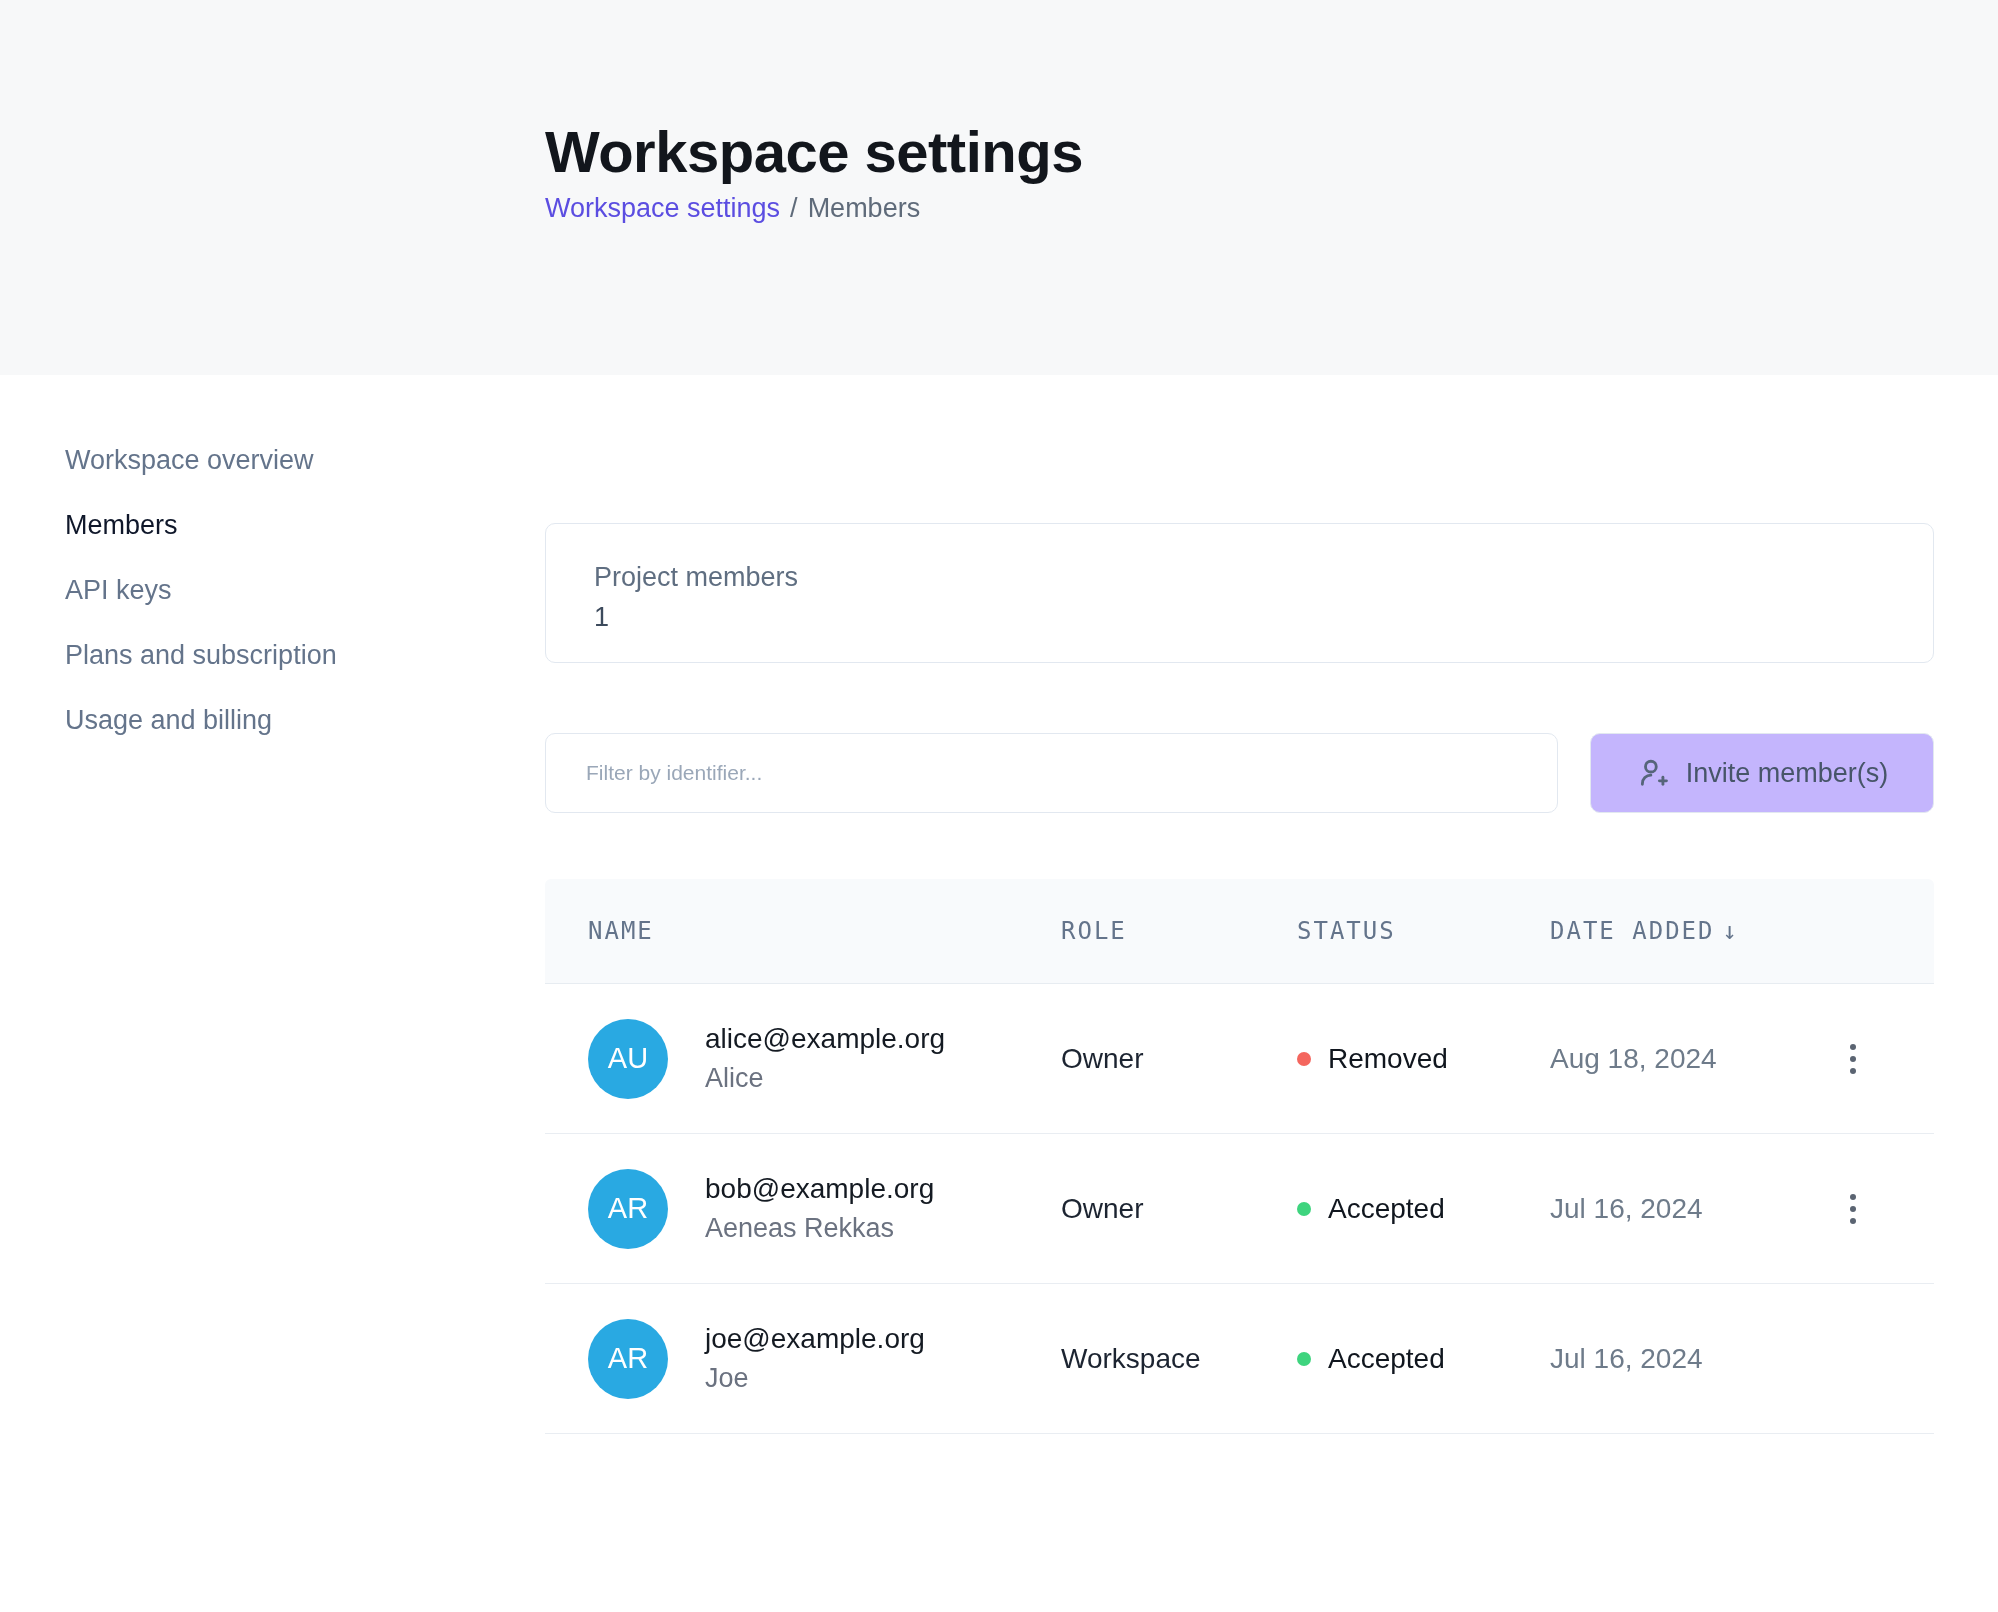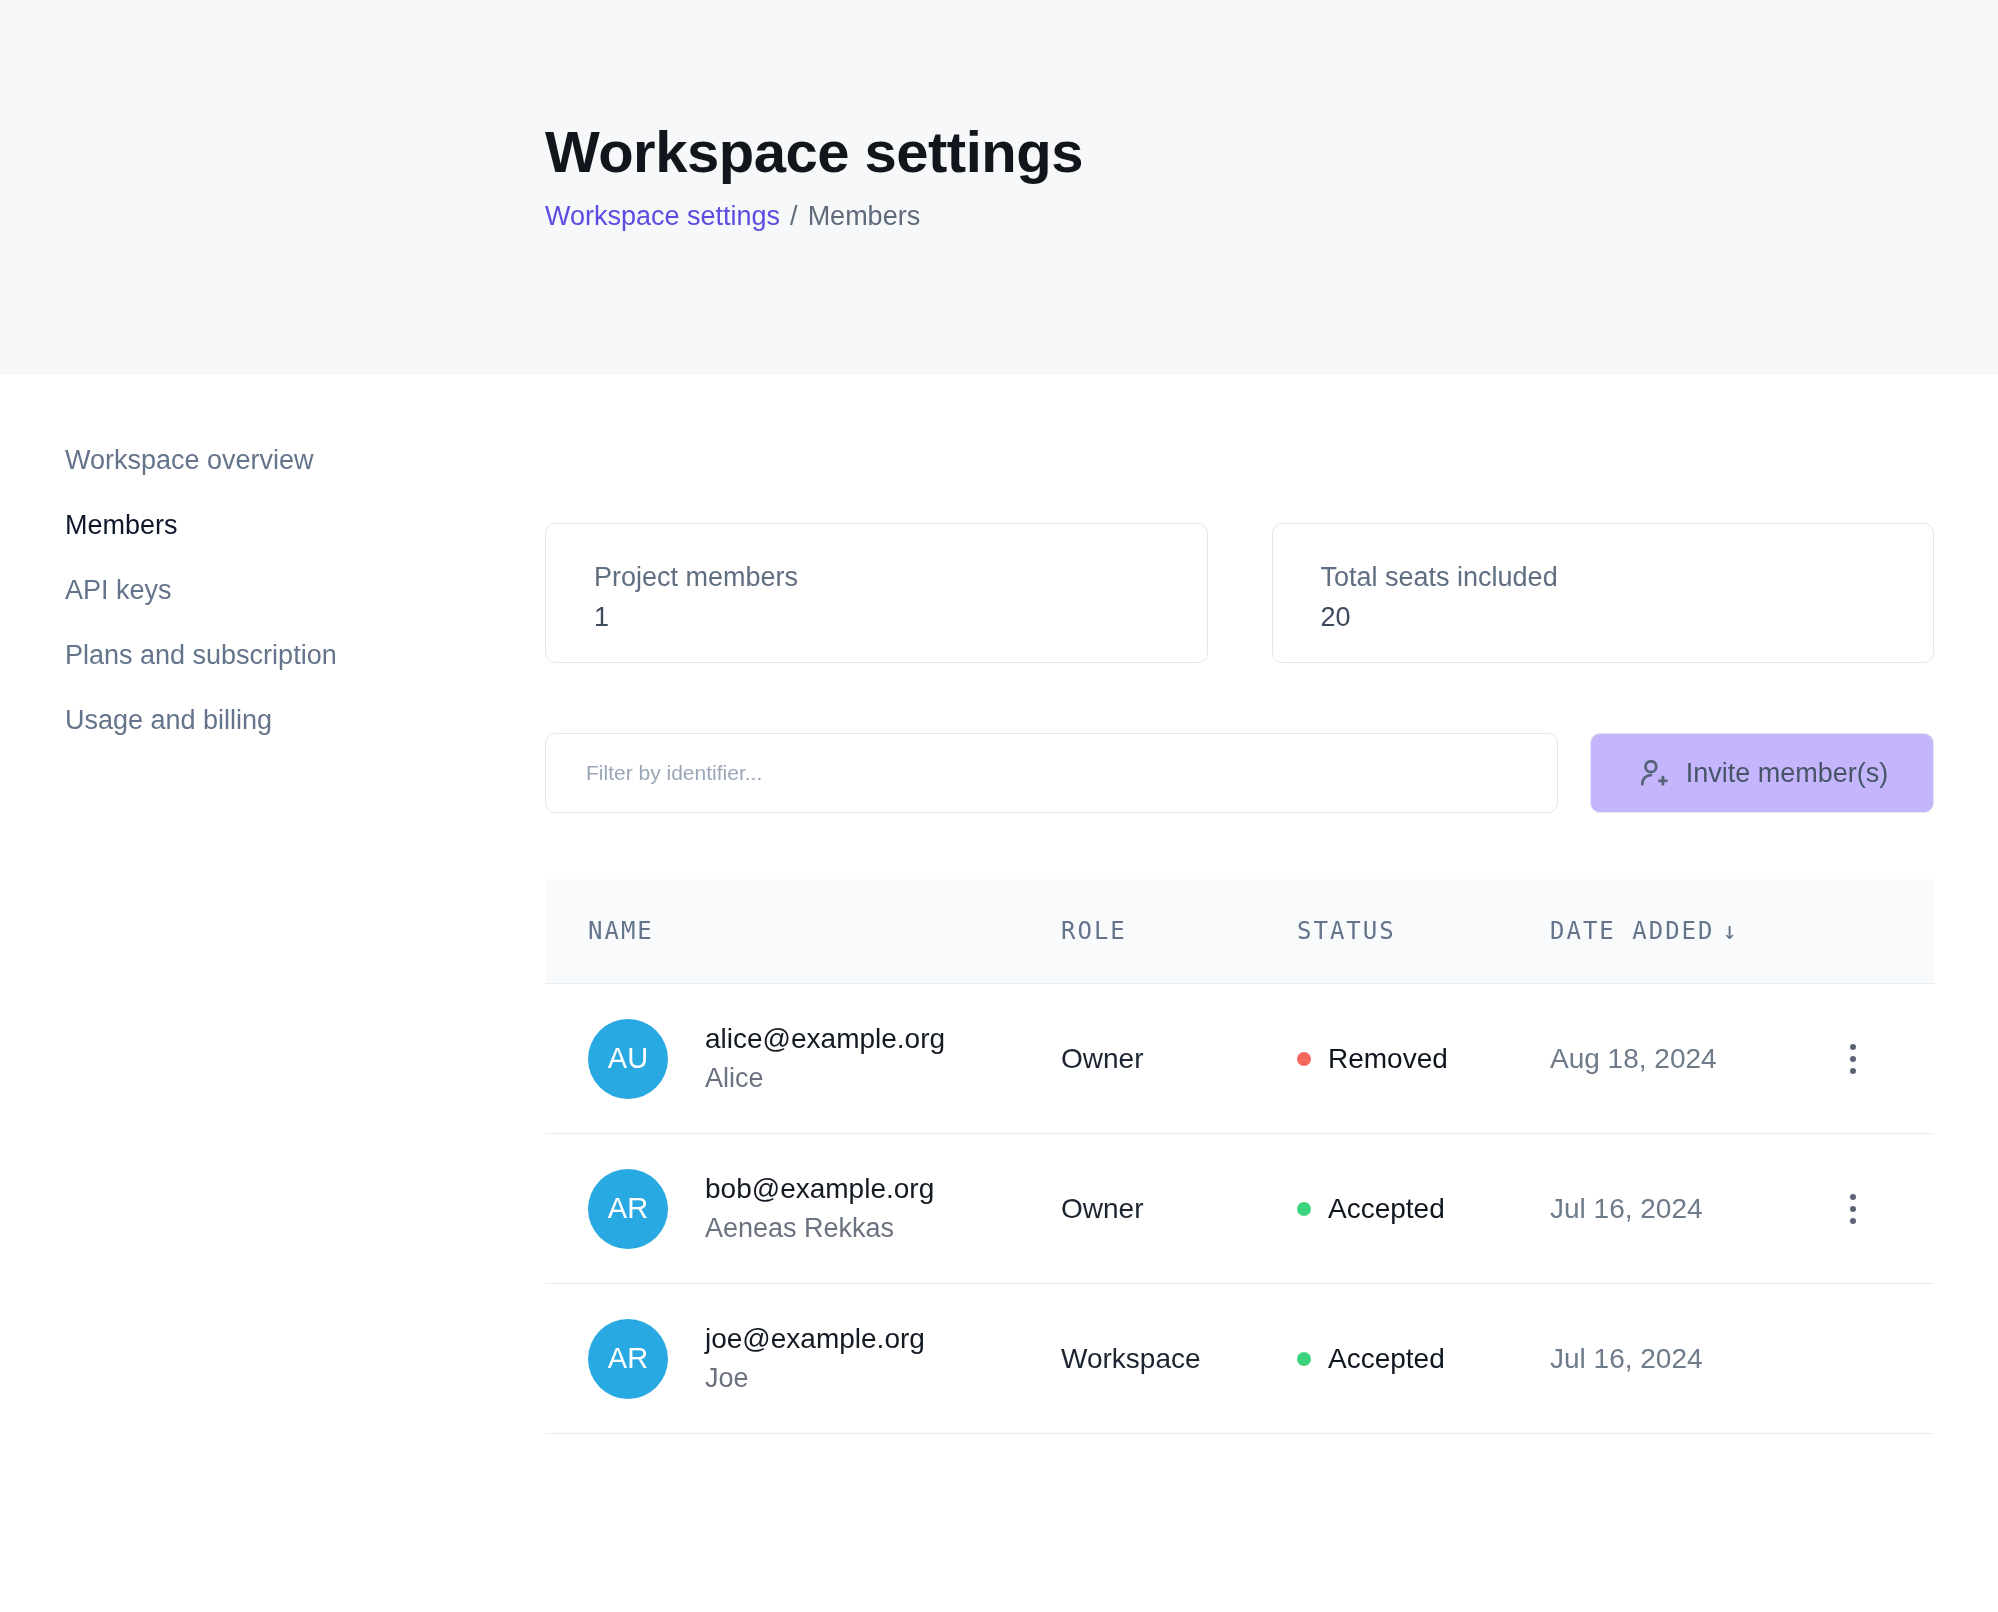--- a/index.html
+++ b/index.html
@@ -10,21 +10,21 @@
     color:#1a2433;
   }
   
   .hero {
     height:375px; background:#f7f8f9;
     padding:118px 64px 0 545px;
   }
   .page-title {
     font-size:58px; font-weight:700; color:#12161c; letter-spacing:-0.5px;
   }
-  .breadcrumb { margin-top:16px; font-size:27px; color:#5f6b7a; }
+  .breadcrumb { margin-top:8px; font-size:27px; color:#5f6b7a; }
   .breadcrumb a { color:#5b4de1; text-decoration:none; cursor:pointer; }
   .crumb-sep { margin:0 10px; color:#5f6b7a; }
 
   
   .content { display:flex; }
   .sidebar { width:545px; padding:68px 0 0 65px; flex-shrink:0; }
   .side-item {
     font-size:27px; color:#64748b; line-height:34px;
     margin-bottom:31px; cursor:pointer; white-space:nowrap;
   }
@@ -121,24 +121,20 @@
     <div class="side-item">Plans and subscription</div>
     <div class="side-item">Usage and billing</div>
   </nav>
 
   <main class="main">
 
     <div class="stats">
       <div class="stat-card">
         <div class="stat-label">Project members</div>
         <div class="stat-value">1</div>
-      </div>
-      <div class="stat-card">
-        <div class="stat-label">Total seats included</div>
-        <div class="stat-value">20</div>
       </div>
     </div>
 
     <div class="filter-row">
       <input class="filter-input" type="text" placeholder="Filter by identifier..." style="">
       <button class="invite-btn">
         <span>
           <svg width="34" height="34" viewBox="0 0 24 24" fill="none" stroke="#56657a" stroke-width="2" stroke-linecap="round" stroke-linejoin="round">
             <circle cx="10.5" cy="7.5" r="3.8"></circle>
             <path d="M4.5 20v-0.5a6 6 0 0 1 6-6"></path>

